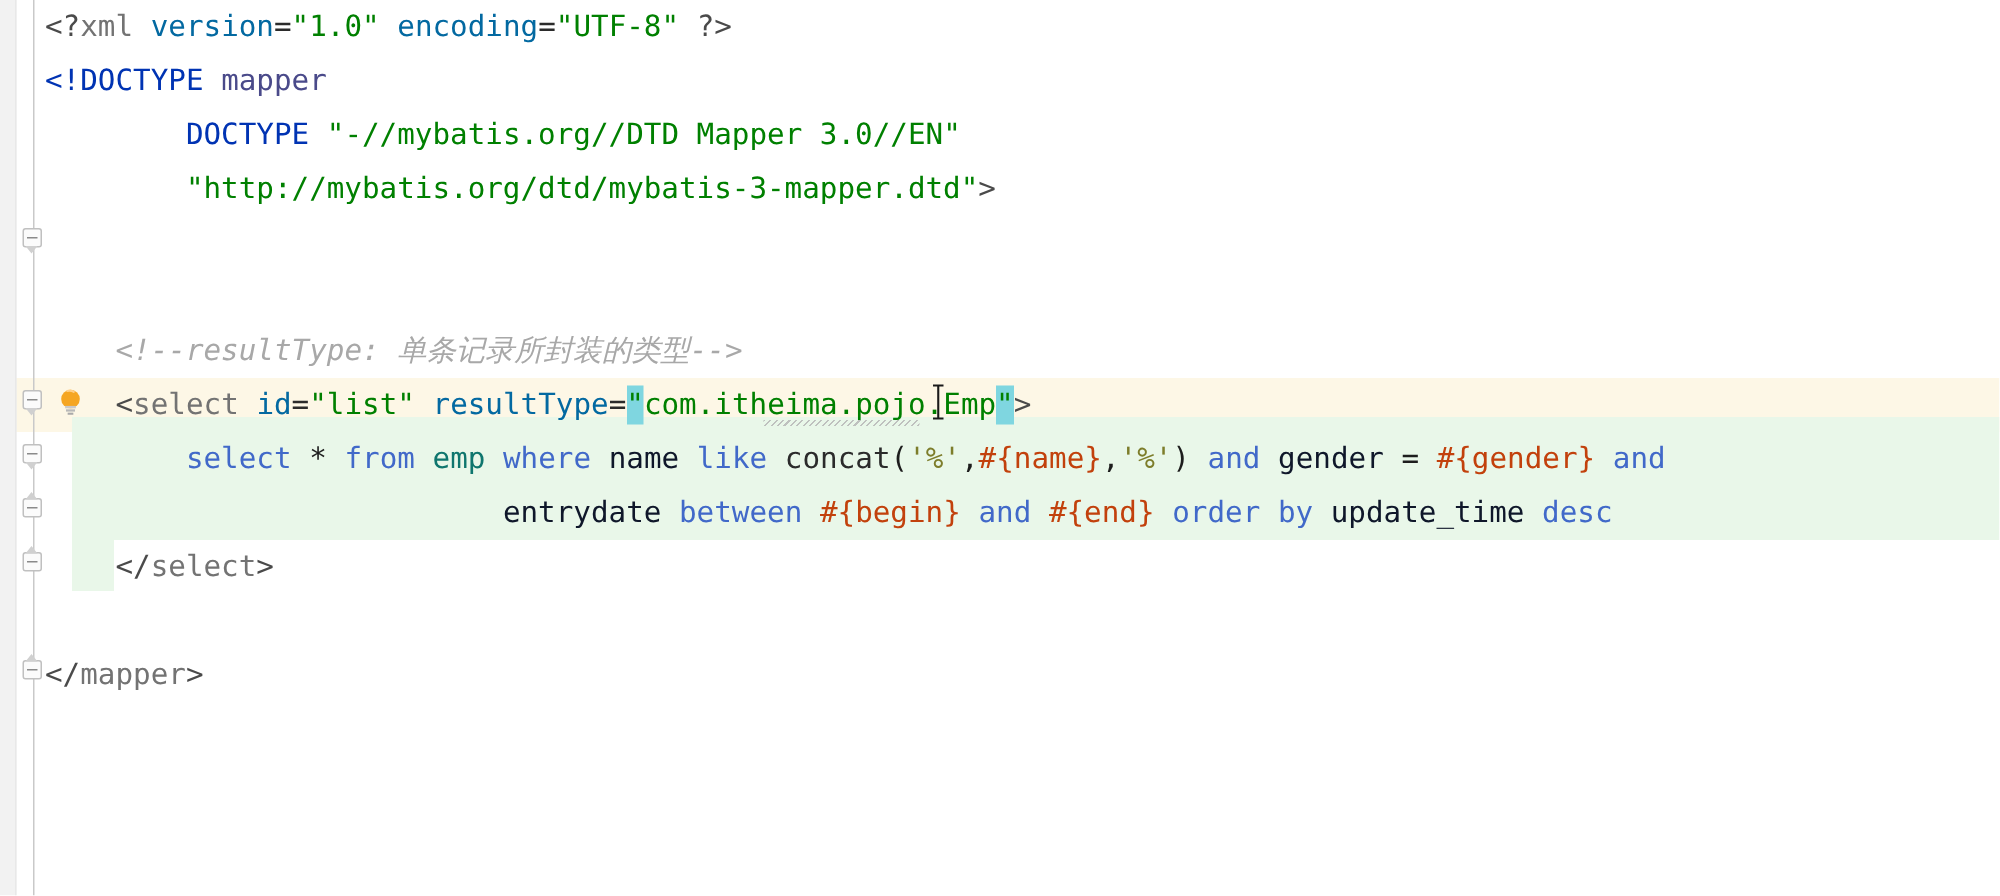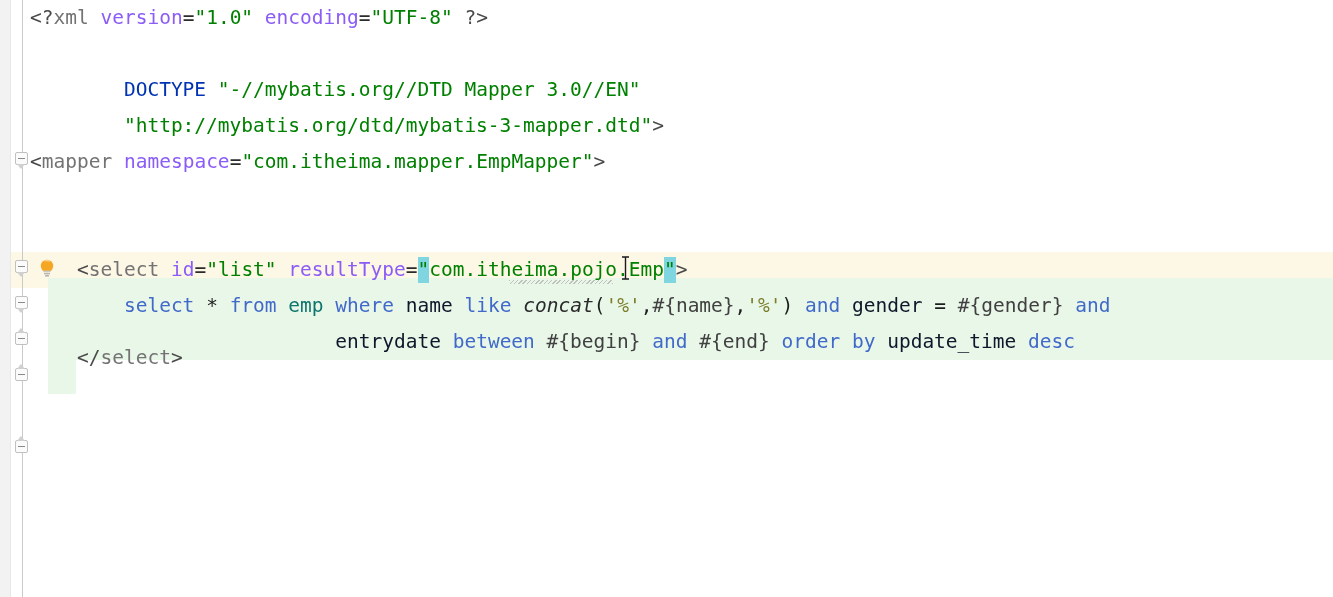--- a/index.html
+++ b/index.html
@@ -75,30 +75,30 @@
     top: 0;
     height: 36px;
     z-index: 0;
   }
   .bg-sql   { background: #e9f7e9; }
   .bg-line  { background: #fdf7e6; }
 
   
   .t-tag      { color: #737373; }          
   .t-brack    { color: #4a4a4a; }          
-  .t-attr     { color: #8b5cf6; }          
+  .t-attr     { color: #0369a1; }          
   .t-str      { color: #008000; }          
   .t-plain    { color: #2b2b2b; }
   .t-dark     { color: #1d1d1d; }
   .t-comment  { color: #a8a8a8; font-style: italic; }
   .t-kw       { color: #4169c9; }          
   .t-col      { color: #0f172a; }          
   .t-tbl      { color: #0f766e; }          
-  .t-fn       { color: #2b2b2b; font-style: italic; }
-  .t-param    { color: #404040; }
+  .t-fn       { color: #2b2b2b; }
+  .t-param    { color: #c2410c; }
   .t-sqlstr   { color: #7d7d2b; }
   .t-doctype  { color: #0033b3; }
   .t-dtname   { color: #4a4a8a; }
 
   
   .qmatch {
     background: #7fd6e0;
     padding: 1px 0 2px 0;
   }
   
@@ -225,29 +225,31 @@
       <circle cx="9" cy="8" r="6.2" fill="#f5a623"></circle>
       <path d="M5.4 12.6 h7.2 v1.6 h-7.2 z" fill="#c9c9c9"></path>
       <path d="M6.0 14.9 h6.0 v1.5 h-6.0 z" fill="#b8b8b8"></path>
       <path d="M7.1 17.1 h3.8 v1.4 h-3.8 z" fill="#aaaaaa"></path>
       <path d="M6.9 2.6 a6.2 6.2 0 0 1 4.3 0.6" stroke="#ffd08a" stroke-width="1.4" fill="none" stroke-linecap="round"></path>
     </svg>
   </div>
 
   <div class="code">
       <div class="line" style="top: 0px;"><span class="txt"><span class="t-brack">&lt;?</span><span class="t-tag">xml</span><span class="t-plain"> </span><span class="t-attr">version</span><span class="t-plain">=</span><span class="t-str">"1.0"</span><span class="t-plain"> </span><span class="t-attr">encoding</span><span class="t-plain">=</span><span class="t-str">"UTF-8"</span><span class="t-plain"> </span><span class="t-brack">?&gt;</span></span></div>
+      <div class="line" style="top: 36px;"><span class="txt"><span class="t-doctype">&lt;!DOCTYPE</span><span class="t-plain"> </span><span class="t-dtname">mapper</span></span></div>
       <div class="line" style="top: 72px;"><span class="txt"><span class="t-plain">        </span><span class="t-doctype">DOCTYPE</span><span class="t-plain"> </span><span class="t-str">"-//mybatis.org//DTD Mapper 3.0//EN"</span></span></div>
       <div class="line" style="top: 108px;"><span class="txt"><span class="t-plain">        </span><span class="t-str">"http://mybatis.org/dtd/mybatis-3-mapper.dtd"</span><span class="t-brack">&gt;</span></span></div>
-      <div class="line" style="top: 144px;"><span class="txt"><span class="t-brack">&lt;</span><span class="t-tag">mapper</span><span class="t-plain"> </span><span class="t-attr">namespace</span><span class="t-plain">=</span><span class="t-str">"com.itheima.mapper.EmpMapper"</span><span class="t-brack">&gt;</span></span></div>
       <div class="line" style="top: 180px;"><span class="txt"></span></div>
+      <div class="line" style="top: 216px;"><span class="txt"><span class="t-plain">    </span><span class="t-comment">&lt;!--resultType: 单条记录所封装的类型--&gt;</span></span></div>
       <div class="line" style="top: 252px;"><span class="txt"><span class="t-plain">    </span><span class="t-brack">&lt;</span><span class="t-tag">select</span><span class="t-plain"> </span><span class="t-attr">id</span><span class="t-plain">=</span><span class="t-str">"list"</span><span class="t-plain"> </span><span class="t-attr">resultType</span><span class="t-plain">=</span><span class="t-str qmatch">"</span><span class="t-str">com.itheima.pojo.Emp</span><span class="t-str qmatch">"</span><span class="t-brack">&gt;</span></span></div>
       <div class="line" style="top: 288px;"><span class="txt"><span class="t-plain">        </span><span class="t-kw">select</span><span class="t-plain"> </span><span class="t-dark">*</span><span class="t-plain"> </span><span class="t-kw">from</span><span class="t-plain"> </span><span class="t-tbl">emp</span><span class="t-plain"> </span><span class="t-kw">where</span><span class="t-plain"> </span><span class="t-col">name</span><span class="t-plain"> </span><span class="t-kw">like</span><span class="t-plain"> </span><span class="t-fn">concat</span><span class="t-dark">(</span><span class="t-sqlstr">'%'</span><span class="t-dark">,</span><span class="t-param">#{name}</span><span class="t-dark">,</span><span class="t-sqlstr">'%'</span><span class="t-dark">)</span><span class="t-plain"> </span><span class="t-kw">and</span><span class="t-plain"> </span><span class="t-col">gender</span><span class="t-plain"> </span><span class="t-dark">=</span><span class="t-plain"> </span><span class="t-param">#{gender}</span><span class="t-plain"> </span><span class="t-kw">and</span></span></div>
       <div class="line" style="top: 324px;"><span class="txt"><span class="t-plain">                          </span><span class="t-col">entrydate</span><span class="t-plain"> </span><span class="t-kw">between</span><span class="t-plain"> </span><span class="t-param">#{begin}</span><span class="t-plain"> </span><span class="t-kw">and</span><span class="t-plain"> </span><span class="t-param">#{end}</span><span class="t-plain"> </span><span class="t-kw">order</span><span class="t-plain"> </span><span class="t-kw">by</span><span class="t-plain"> </span><span class="t-col">update_time</span><span class="t-plain"> </span><span class="t-kw">desc</span></span></div>
-      <div class="line" style="top: 340px;"><span class="txt"><span class="t-plain">    </span><span class="t-brack">&lt;/</span><span class="t-tag">select</span><span class="t-brack">&gt;</span></span></div>
+      <div class="line" style="top: 360px;"><span class="txt"><span class="t-plain">    </span><span class="t-brack">&lt;/</span><span class="t-tag">select</span><span class="t-brack">&gt;</span></span></div>
       <div class="line" style="top: 396px;"><span class="txt"></span></div>
+      <div class="line" style="top: 432px;"><span class="txt"><span class="t-brack">&lt;/</span><span class="t-tag">mapper</span><span class="t-brack">&gt;</span></span></div>
     </div>
 
   <div class="squiggle" style="left:509px;top:280px;width:104px;"></div>
 
   <div class="ibeam" style="left:620px;top:256px;">
     <svg width="11" height="24" viewBox="0 0 11 24" xmlns="http://www.w3.org/2000/svg">
       <path d="M2 1 h7 M5.5 1 V23 M2 23 h7" stroke="#1a1a1a" stroke-width="1.4" fill="none"></path>
     </svg>
   </div>
 

